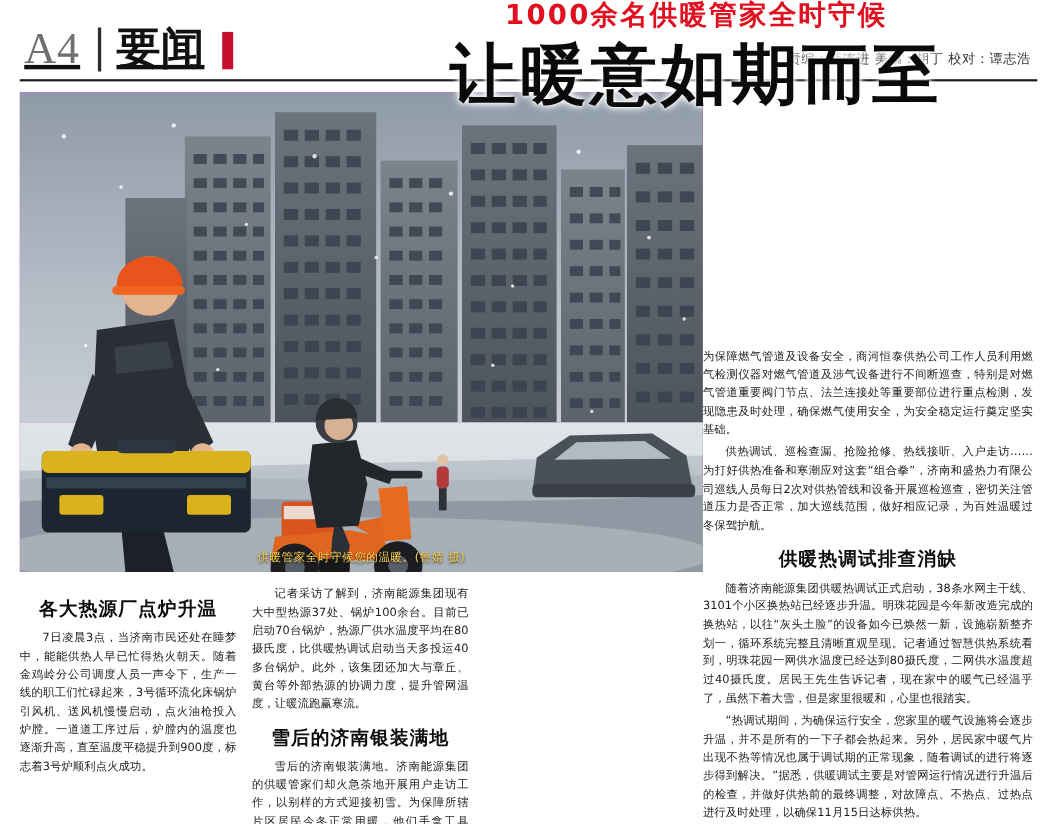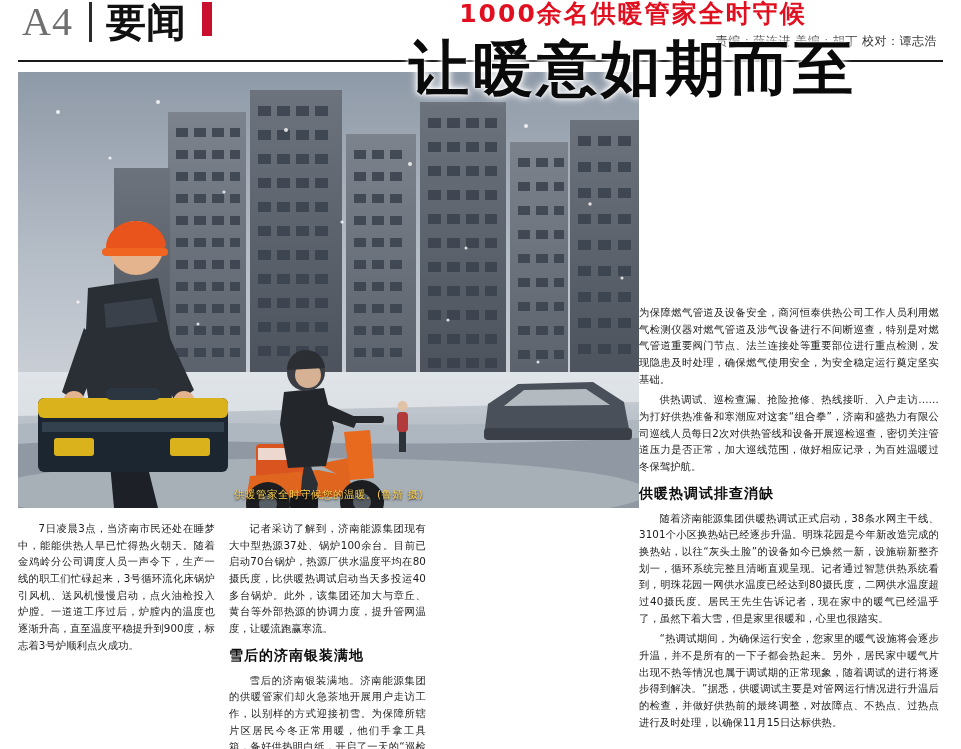--- a/index.html
+++ b/index.html
@@ -21,22 +21,23 @@
     height: 749px;
     box-sizing: border-box;
     padding: 0 18px;
   }
 
   
   .masthead {
     position: relative;
     height: 52px;
     display: flex;
-    align-items: flex-start;
-    padding-top: 2px;
+    align-items: flex-end;
+    padding-top: 14px;
+    text-decoration: underline;
   }
   .page-no {
     font-family: "Liberation Serif", serif;
     font-size: 40px;
     letter-spacing: 1px;
     color: #6f6f6f;
     line-height: 1;
     padding-bottom: 2px;
     padding-left: 4px;
   }
@@ -159,22 +160,22 @@
     text-align: justify;
     margin: 0 0 4px 0;
     text-indent: 2em;
     color: #1b1b1b;
     letter-spacing: 0.1px;
   }
   p.body.noindent { text-indent: 0; }
   h3.sub {
     font-family: "DejaVu Sans", "Liberation Sans", sans-serif;
     font-weight: bold;
-    font-size: 14px;
-    text-align: left;
+    font-size: 17px;
+    text-align: center;
     margin: 10px 0 7px 0;
     letter-spacing: 1px;
     color: #0d0d0d;
   }
   .right-col p.body { font-size: 10.3px; }
   .right-top-pad { height: 232px; }
 </style>
 </head>
 <body>
 
@@ -550,20 +551,21 @@
             <circle cx="180" cy="252" r="1.5"></circle>
               <circle cx="430" cy="248" r="1.6"></circle>
               <circle cx="520" cy="290" r="1.5"></circle>
           </g>
         </svg>
         <div class="photo-caption">供暖管家全时守候您的温暖。(鲁婧 摄)</div>
       </div>
 
       <div class="cols3">
         <div class="col">
+          <h3 class="sub">各大热源厂点炉升温</h3>
           <p class="body">7日凌晨3点，当济南市民还处在睡梦中，能能供热人早已忙得热火朝天。随着金鸡岭分公司调度人员一声令下，生产一线的职工们忙碌起来，3号循环流化床锅炉引风机、送风机慢慢启动，点火油枪投入炉膛。一道道工序过后，炉膛内的温度也逐渐升高，直至温度平稳提升到900度，标志着3号炉顺利点火成功。</p>
         </div>
         <div class="col">
           <p class="body">记者采访了解到，济南能源集团现有大中型热源37处、锅炉100余台。目前已启动70台锅炉，热源厂供水温度平均在80摄氏度，比供暖热调试启动当天多投运40多台锅炉。此外，该集团还加大与章丘、黄台等外部热源的协调力度，提升管网温度，让暖流跑赢寒流。</p>
           <h3 class="sub">雪后的济南银装满地</h3>
           <p class="body">雪后的济南银装满地。济南能源集团的供暖管家们却火急茶地开展用户走访工作，以别样的方式迎接初雪。为保障所辖片区居民今冬正常用暖，他们手拿工具箱，备好供热明白纸，开启了一天的“巡检之旅”。</p>
         </div>
         <div class="col"></div>
       </div>
     </div>

